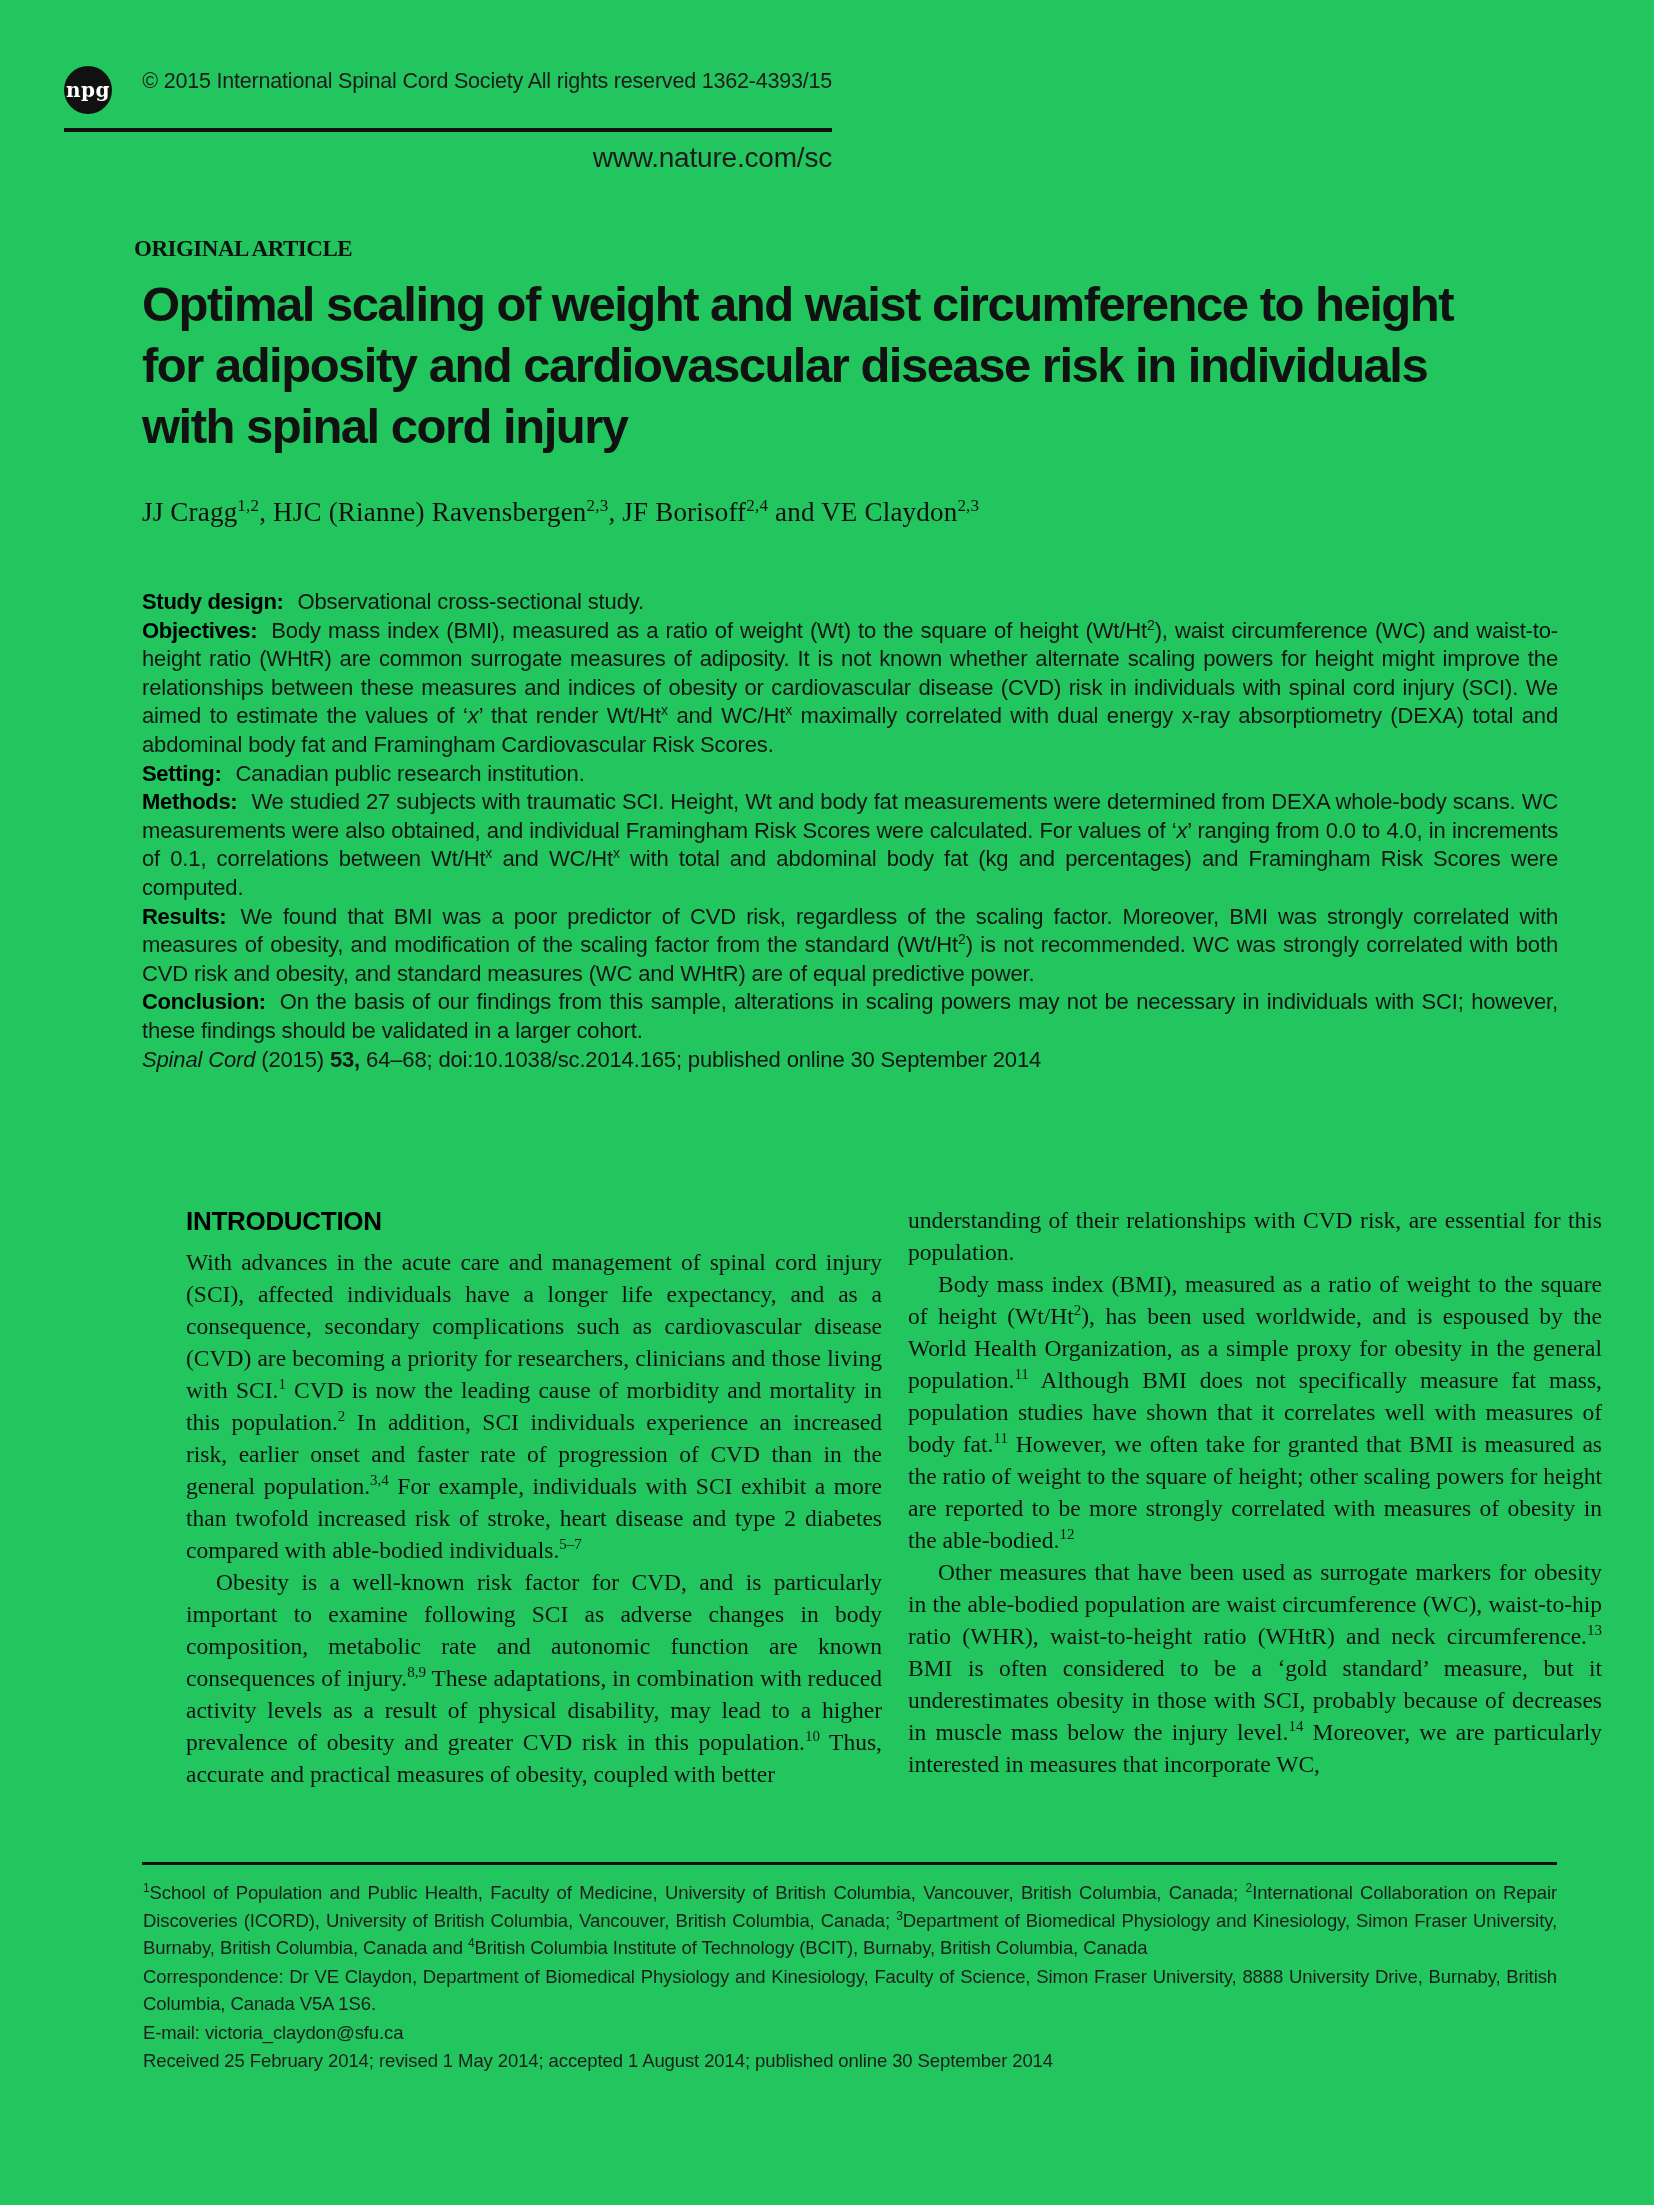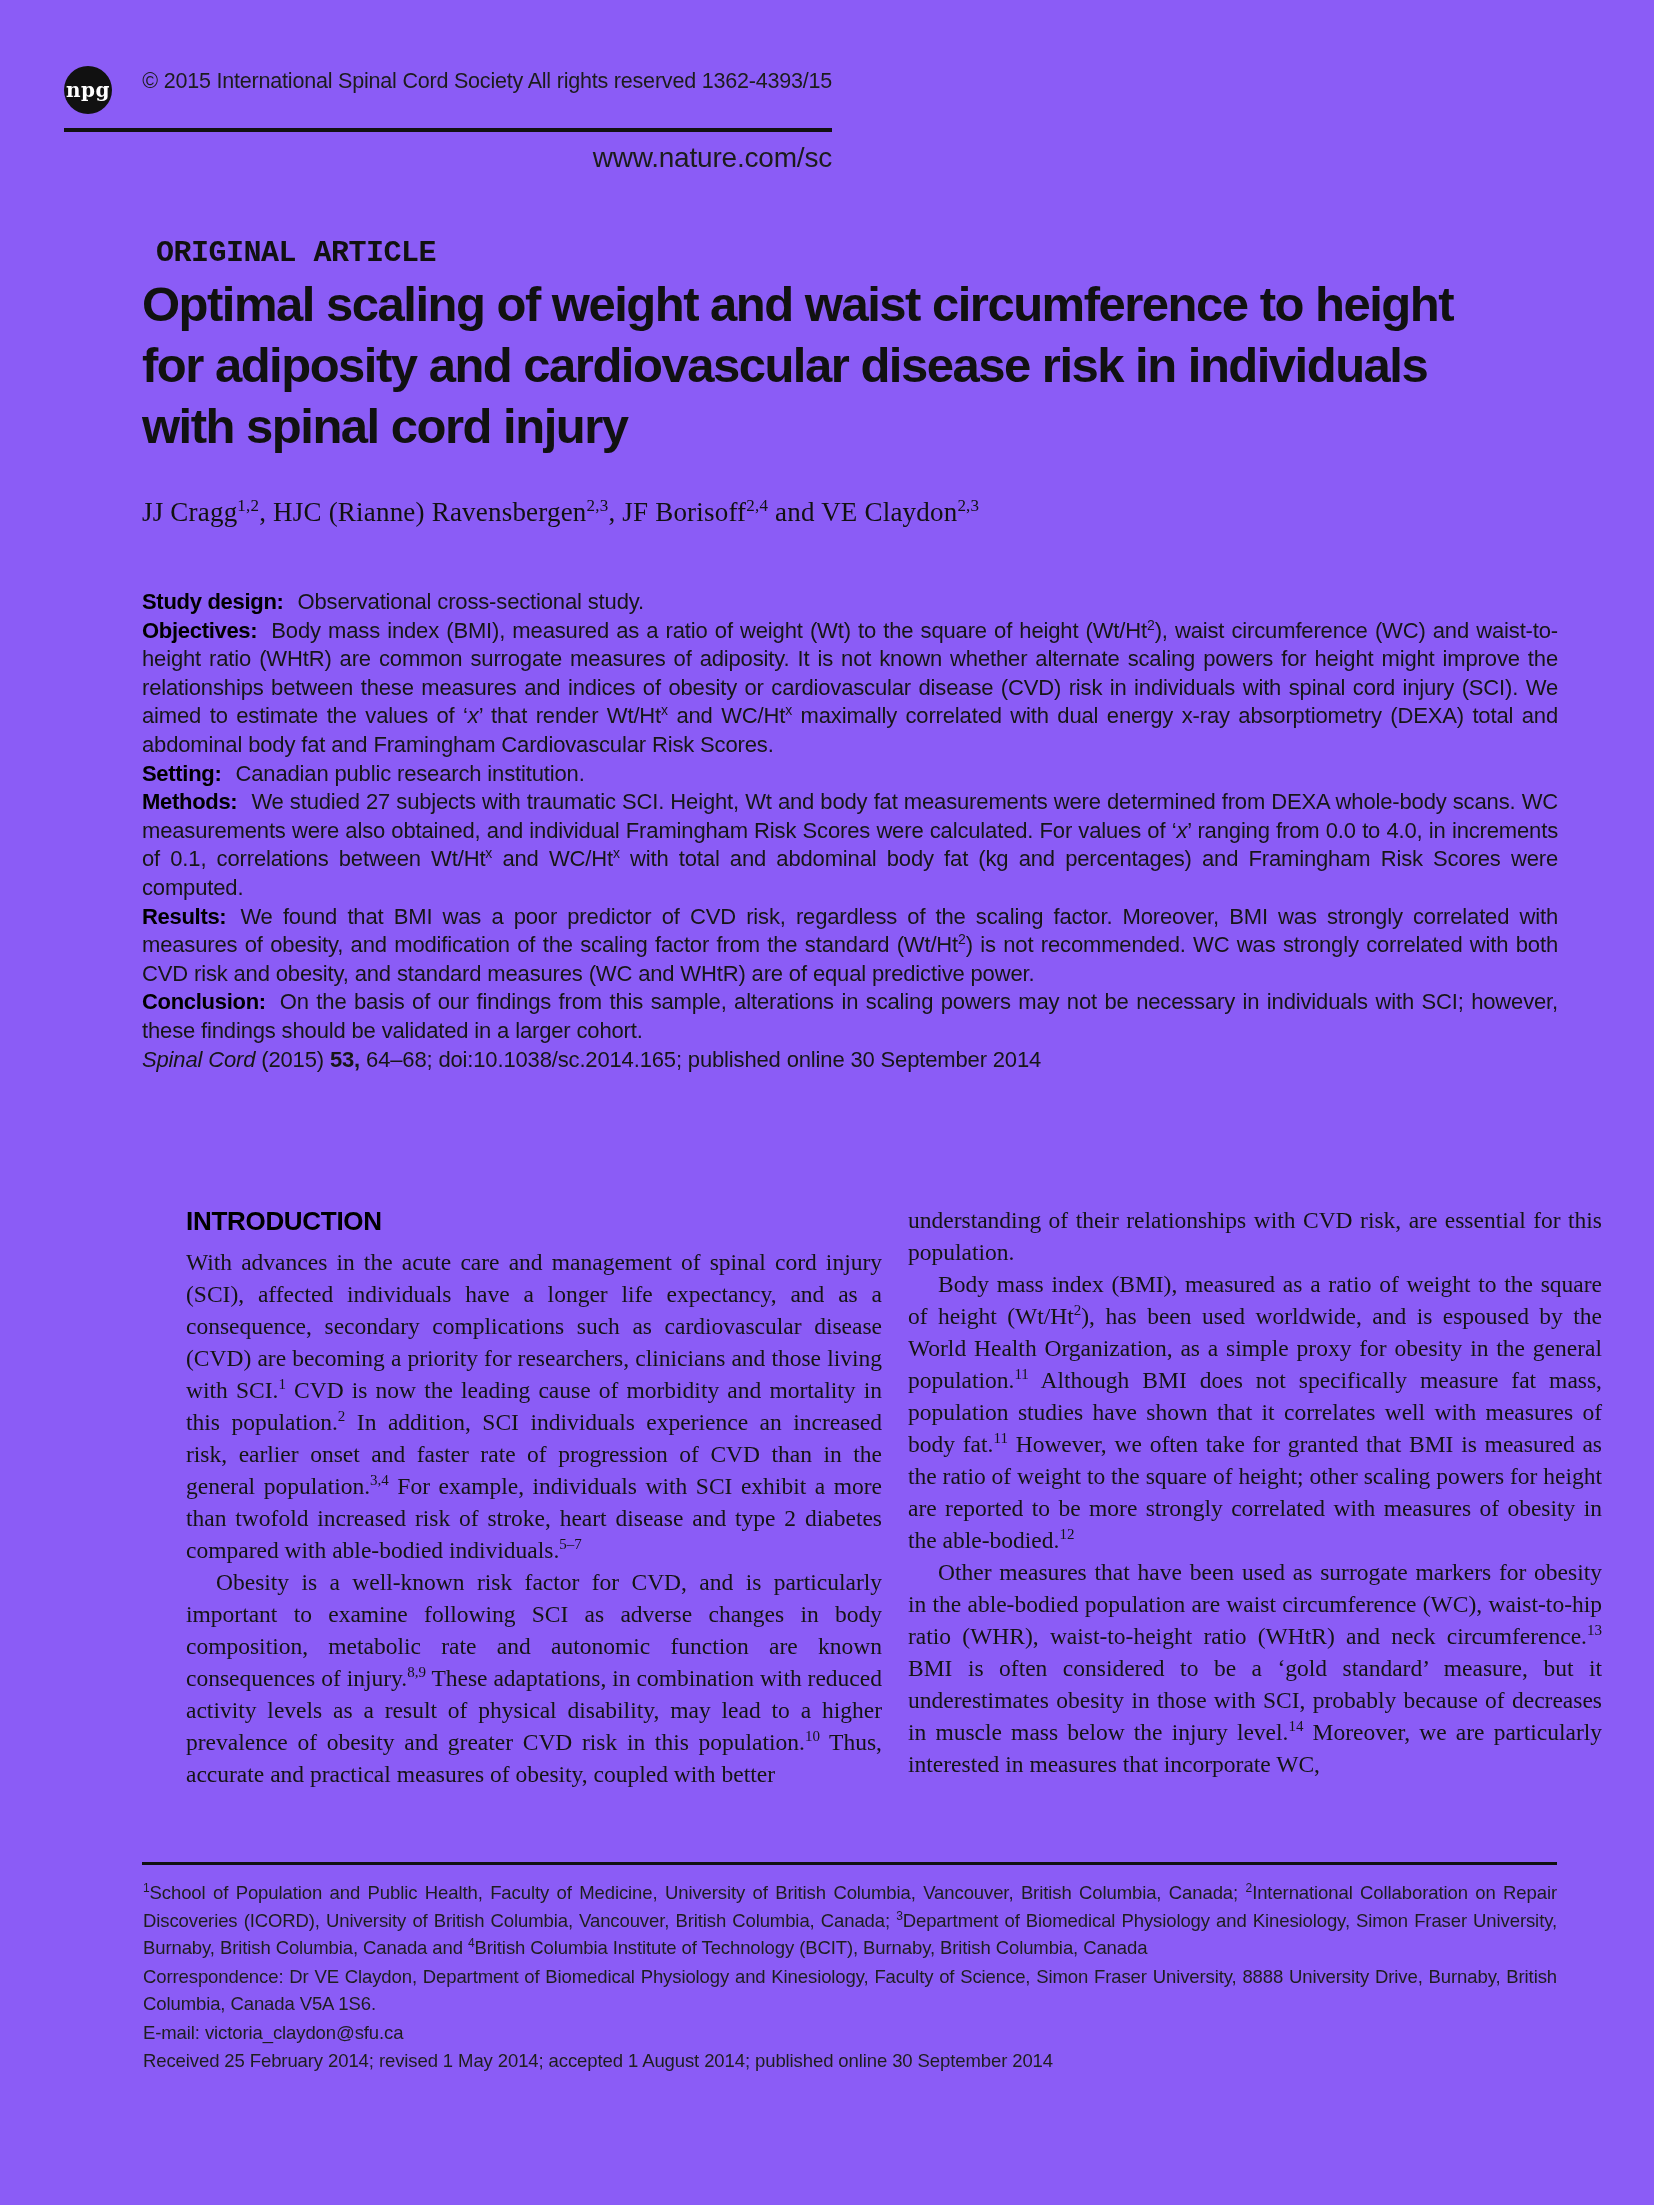--- a/index.html
+++ b/index.html
@@ -1,30 +1,30 @@
 <!DOCTYPE html>
 <html><head>
 <meta charset="utf-8">
 <style>
   html,body{margin:0;padding:0;background:#fff;}
-  .page{position:relative;width:1654px;height:2205px;background:#8b5cf6;color:#111;overflow:hidden;}
+  .page{position:relative;width:1654px;height:2205px;background:#22c55e;color:#111;overflow:hidden;}
 
   
   .logo{position:absolute;left:64px;top:66px;width:48px;height:48px;border-radius:50%;background:#111;
         color:#fff;display:flex;align-items:center;justify-content:center;
         font-family:"DejaVu Serif",serif;font-size:20px;font-weight:bold;letter-spacing:.5px;}
   .head-cite{position:absolute;right:822px;top:68px;text-align:right;font-family:"Liberation Sans",sans-serif;white-space:nowrap;}
   .head-cite .l1{font-size:24px;line-height:28px;letter-spacing:-.2px;}
   .head-cite .l2{font-size:21.5px;line-height:26px;color:#1c1c1c;letter-spacing:-.2px;}
   .head-rule{position:absolute;left:64px;top:128px;width:768px;height:4px;background:#111;}
   .head-url{position:absolute;right:822px;top:142px;font-family:"Liberation Sans",sans-serif;font-size:28px;color:#1c1c1c;letter-spacing:-.2px;}
 
   
-  .kicker{position:absolute;left:156px;top:236px;font-family:Liberation Mono, monospace;font-weight:bold;
-          font-size:30px;letter-spacing:-.5px;}
+  .kicker{position:absolute;left:134px;top:236px;font-family:Liberation Serif, serif;font-weight:bold;
+          font-size:23px;letter-spacing:-.5px;}
   .title{position:absolute;left:142px;top:274px;font-family:"Liberation Sans",sans-serif;font-weight:bold;
          font-size:49px;line-height:61px;letter-spacing:-1.5px;white-space:nowrap;}
   .authors{position:absolute;left:142px;top:497px;font-family:"Liberation Serif",serif;font-size:27px;letter-spacing:.2px;}
   .authors sup{font-size:17px;line-height:0;}
 
   
   .abstract{position:absolute;left:142px;top:588px;width:1416px;font-family:"Liberation Sans",sans-serif;
             font-size:22px;line-height:28.6px;text-align:justify;letter-spacing:-.15px;color:#161616;}
   .abstract p{margin:0;}
   .abstract b.lab{margin-right:14px;letter-spacing:-.3px;color:#000;}

